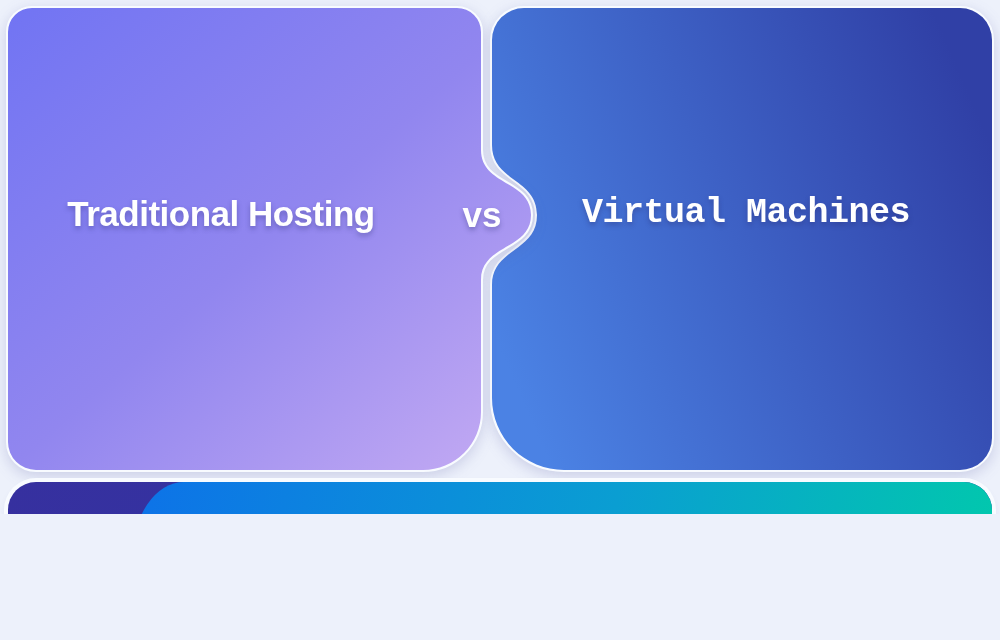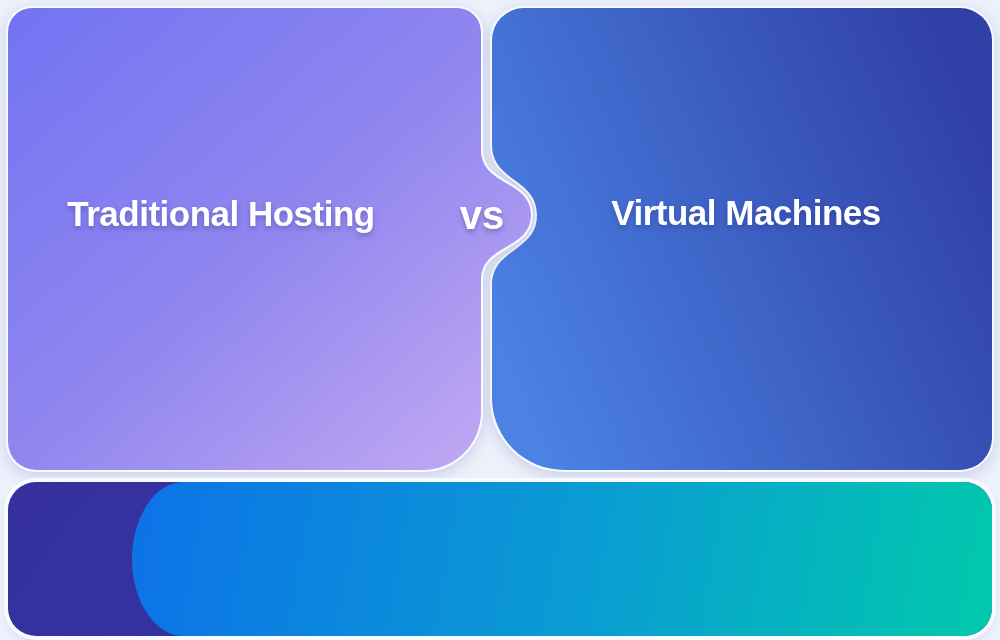--- a/index.html
+++ b/index.html
@@ -4,21 +4,21 @@
 <style>
   html, body {
     margin: 0;
     padding: 0;
     background: var(--background, #edf1fb);
     font-family: "Liberation Sans", "DejaVu Sans", sans-serif;
   }
   .canvas {
     position: relative;
     width: 1000px;
-    height: 640px;
+    height: 514px;
     overflow: hidden;
     background: var(--background, #edf1fb);
   }
   .cards-svg {
     position: absolute;
     left: 0; top: 0;
     width: 1000px;
     height: 640px;
     display: block;
   }
@@ -39,28 +39,28 @@
     position: absolute;
     transform: translate(-50%, -50%);
     color: var(--text, #ffffff);
     font-weight: 700;
     font-size: 35px;
     letter-spacing: -0.5px;
     white-space: nowrap;
     text-shadow: 0 3px 5px rgba(40, 42, 110, 0.35);
   }
   .t-left   { left: 221px; top: 214px; }
-  .t-right  { left: 746px; top: 213px; }
+  .t-right  { left: 746px; top: 213px; font-family: Liberation Mono, monospace; }
   .t-vs {
     position: absolute;
     left: 482px; top: 215px;
     transform: translate(-50%, -50%);
     color: var(--text, #ffffff);
     font-weight: 700;
-    font-size: 40px;
+    font-size: 35px;
     white-space: nowrap;
     text-shadow: 0 3px 5px rgba(40, 42, 110, 0.35);
   }
   .t-bottom { left: 513px; top: 559px; }
 
   .bottom-card {
     position: absolute;
     left: 8px; top: 482px;
     width: 984px; height: 154px;
     border-radius: 28px;

